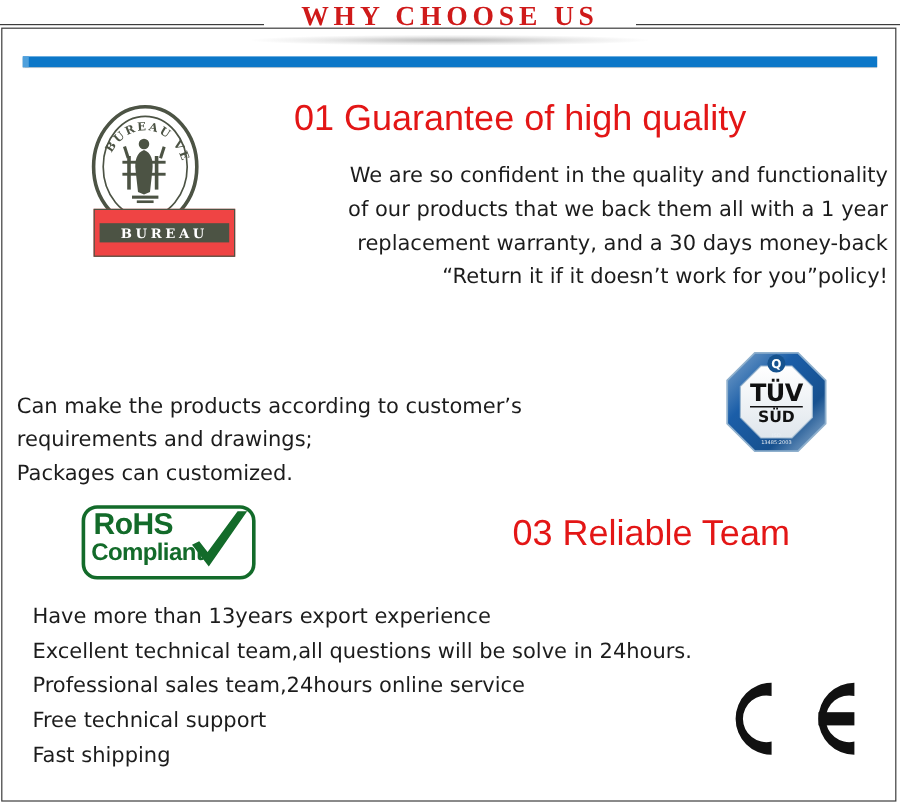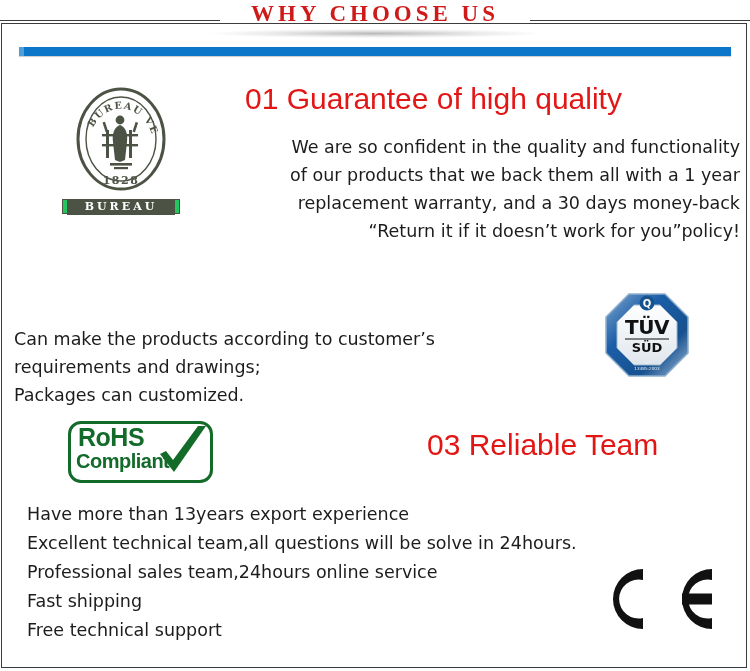--- a/index.html
+++ b/index.html
@@ -120,27 +120,27 @@
   
   .bv-logo {
     position: absolute;
     left: 62px;
     top: 86px;
     width: 118px;
     height: 128px;
   }
   .bv-badge-text {
     position: absolute;
-    left: 0;
+    left: 16px;
     bottom: 0;
     width: 118px;
-    height: 15px;
+    height: 40px;
     border: 1px solid #4c5344;
     box-sizing: border-box;
-    background: #22c55e;
+    background: #ef4444;
     display: flex;
     align-items: center;
     justify-content: center;
   }
   .bv-badge-inner {
     width: 108px;
     height: 16px;
     background: #4c5344;
     display: flex;
     align-items: center;
@@ -300,22 +300,22 @@
       <path d="M 6 30 L 20 48 L 52 2 L 44 2 L 19 36 L 12 27 Z" fill="#136b2a"></path>
     </svg>
   </div>
 
   <div class="sec-heading" style="left:427px; top:430px;">03 Reliable Team</div>
 
   <div class="list-text" style="left:27px; top:500px;">
     <div>Have more than 13years export experience</div>
     <div>Excellent technical team,all questions will be solve in 24hours.</div>
     <div>Professional sales team,24hours online service</div>
+    <div>Free technical support</div>
     <div>Fast shipping</div>
-    <div>Free technical support</div>
   </div>
 
   <div class="ce-mark">
     <svg viewBox="0 0 122 72" width="122" height="72">
       <g fill="#111111">
         <path d="M 47 6 A 30 30 0 1 0 47 66 L 47 55 A 19.5 19.5 0 1 1 47 17 Z"></path>
         <path d="M 116 6 A 30 30 0 1 0 116 66 L 116 55 A 19.5 19.5 0 1 1 116 17 Z"></path>
         <rect x="86" y="30.5" width="30" height="11"></rect>
       </g>
     </svg>

